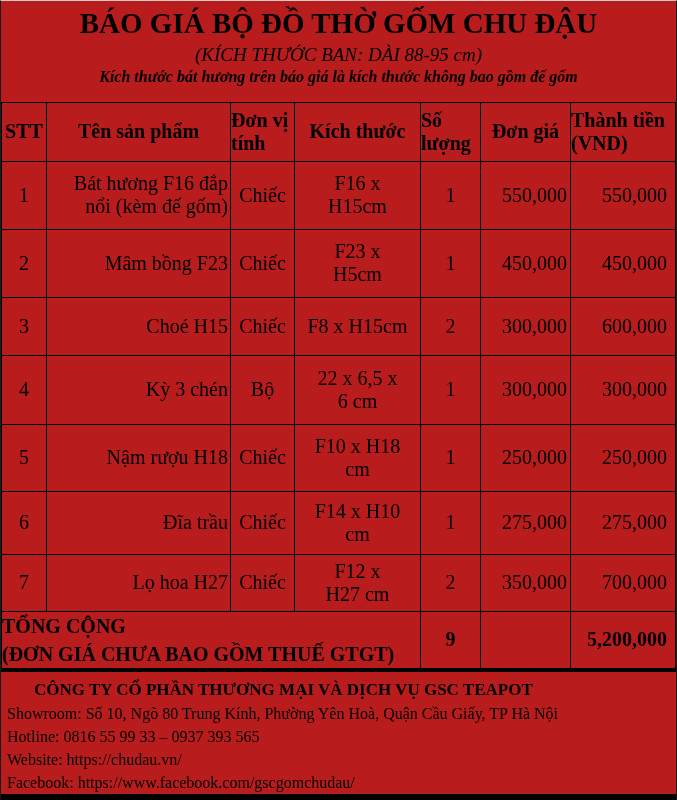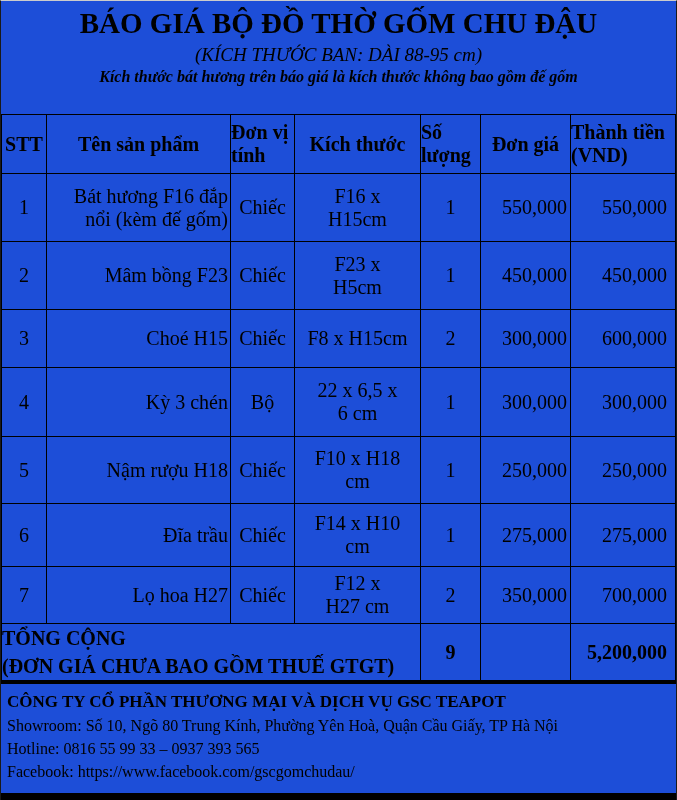--- a/index.html
+++ b/index.html
@@ -8,21 +8,21 @@
     width: 677px;
     font-family: "Liberation Serif", "DejaVu Serif", serif;
     color: #000000;
   }
   .page {
     width: 677px;
     height: 800px;
     border-left: 1px solid #1a1a1a;
     border-right: 1px solid #1a1a1a;
     border-top: 1px solid #cccccc;
-    background: #1d4ed8;
+    background: #b91c1c;
     display: flex;
     flex-direction: column;
   }
 
   
   .heading { height: 113px; text-align: center; overflow: hidden; }
   .title {
     font-size: 29px; font-weight: bold;
     line-height: 37px; padding-top: 4px;
     letter-spacing: 0px;
@@ -73,21 +73,21 @@
   
   .footer {
     flex: 1;
     border-top: 3px solid #000000;
     padding: 5px 6px 0 6px;
     display: flex;
     flex-direction: column;
     justify-content: flex-start;
   }
   .footer .line { font-size: 16px; line-height: 23px; }
-  .footer .company { font-size: 17px; font-weight: bold; line-height: 25px; }
+  .footer .company { font-size: 17px; font-weight: bold; line-height: 25px; margin-left: 27px; }
   .bottom-bar { height: 7px; background: #000000; width: 100%; }
 </style>
 </head>
 <body>
 
 <div class="page">
 
   <div class="heading">
     <div class="title">BÁO GIÁ BỘ ĐỒ THỜ GỐM CHU ĐẬU</div>
     <div class="size-note">(KÍCH THƯỚC BAN: DÀI 88-95 cm)</div>
@@ -195,18 +195,19 @@
         <td class="dg"></td>
         <td class="tt">5,200,000</td>
       </tr>
     </tbody>
   </table>
 
   <div class="footer">
     <div class="line company">CÔNG TY CỔ PHẦN THƯƠNG MẠI VÀ DỊCH VỤ GSC TEAPOT</div>
     <div class="line">Showroom: Số 10, Ngõ 80 Trung Kính, Phường Yên Hoà, Quận Cầu Giấy, TP Hà Nội</div>
     <div class="line">Hotline: 0816 55 99 33 – 0937 393 565</div>
+    <div class="line">Website: https://chudau.vn/</div>
     <div class="line">Facebook: https://www.facebook.com/gscgomchudau/</div>
   </div>
 
   <div class="bottom-bar"></div>
 
 </div>
 
 </body></html>

